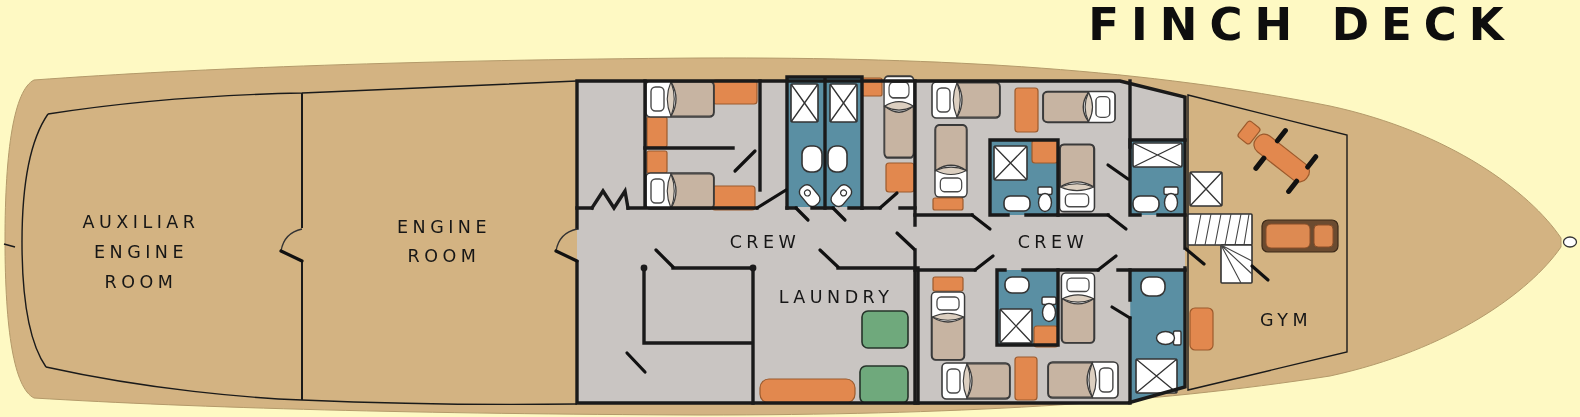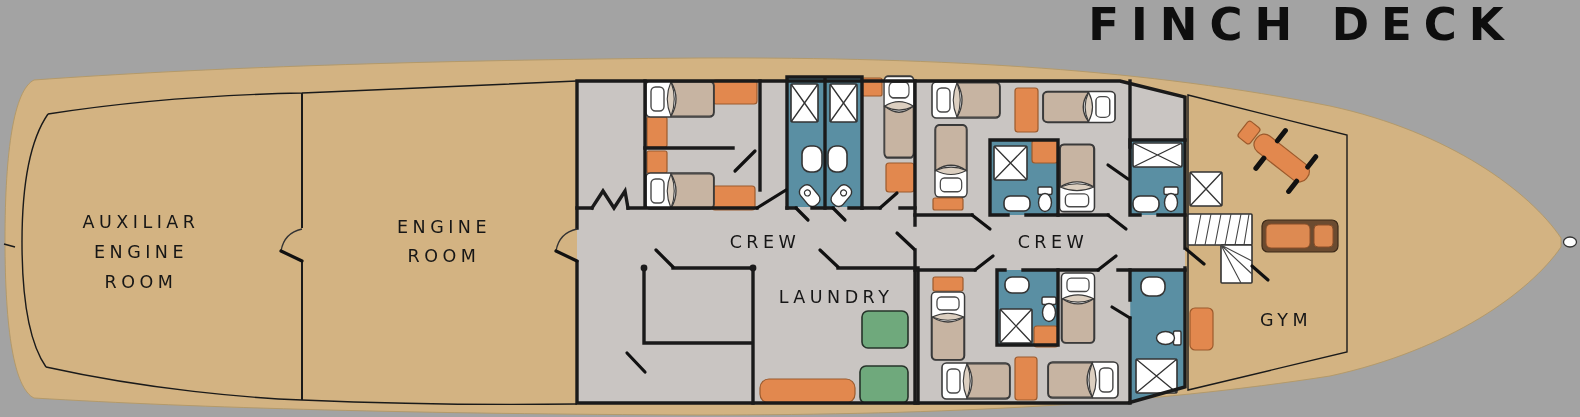--- a/index.html
+++ b/index.html
@@ -1,16 +1,16 @@
 <!DOCTYPE html>
 <html><head>
 <meta charset="utf-8">
 <style>
   html,body{margin:0;padding:0;background:#fff;}
-  .stage{position:relative;width:1580px;height:417px;background:#a3a3a3;overflow:hidden;}
+  .stage{position:relative;width:1580px;height:417px;background:#fef9c3;overflow:hidden;}
   svg{display:block;}
   .title{font-family:"DejaVu Sans",sans-serif;font-weight:700;font-size:45px;letter-spacing:12px;fill:#0e0e0e;}
   .room-label{font-family:"DejaVu Sans",sans-serif;font-weight:500;font-size:17.5px;letter-spacing:4.5px;fill:#161616;}
   .wall{stroke:#1a1a1a;stroke-width:3.4;fill:none;stroke-linecap:square;}
   .wall2{stroke:#1a1a1a;stroke-width:2;fill:none;}
   .thinline{stroke:#1a1a1a;stroke-width:1.4;fill:none;}
   .leaf{stroke:#111;stroke-width:3.2;stroke-linecap:round;}
   .fixt{fill:#ffffff;stroke:#333;stroke-width:1.6;}
   .xline{stroke:#333;stroke-width:1.3;fill:none;}
   .orange{fill:#e2884e;stroke:#9c5a2c;stroke-width:1.2;}

